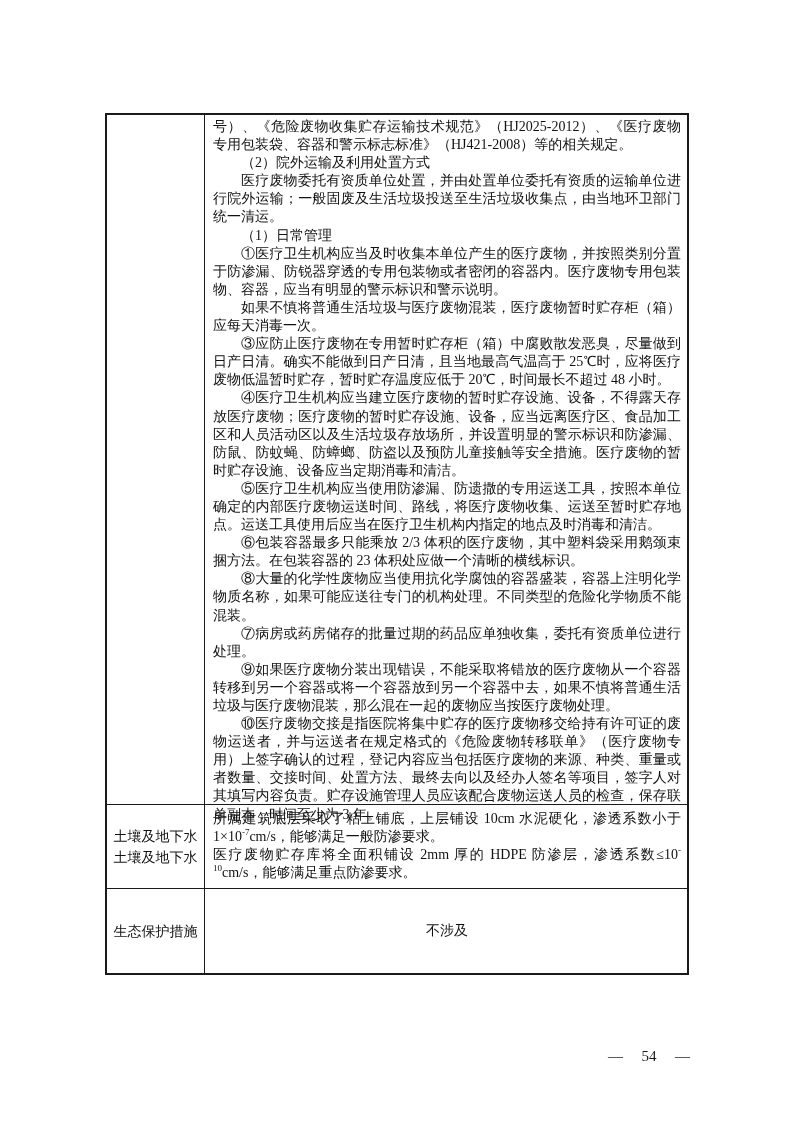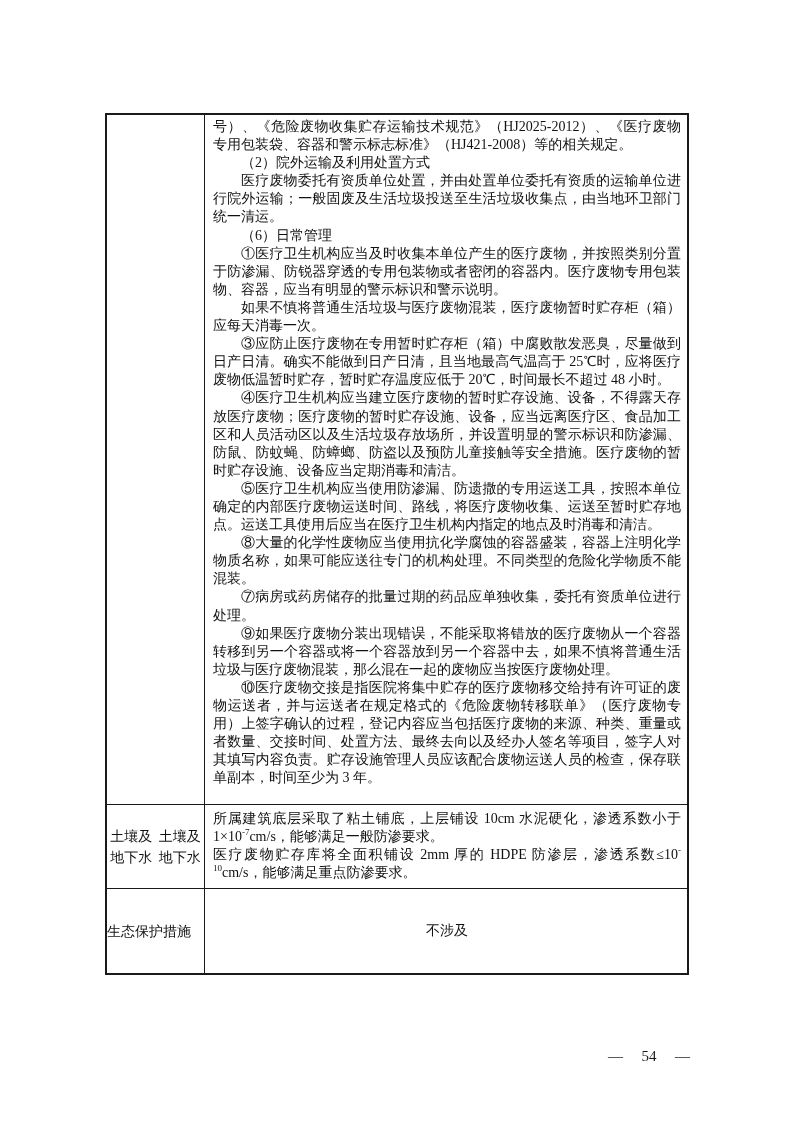--- a/index.html
+++ b/index.html
@@ -20,23 +20,23 @@
     width: 584px;
     border: 2px solid #1a1a1a;
   }
   .t-row { display: flex; }
   .t-row + .t-row { border-top: 1px solid #1a1a1a; }
   .label-col {
     width: 98px;
     flex-shrink: 0;
     border-right: 1px solid #1a1a1a;
     display: flex;
-    flex-direction: row;
+    flex-direction: column;
     align-items: center;
-    justify-content: space-between;
+    justify-content: center;
     text-align: center;
     font-size: 14px;
     line-height: 21px;
   }
   .content-col {
     flex: 1;
     padding: 3px 6px 3px 8px;
     font-size: 14px;
     line-height: 18.1px;
     text-align: justify;
@@ -77,26 +77,27 @@
 <div class="page">
 
   <div class="doc-table">
 
     <div class="t-row row-main">
       <div class="label-col"></div>
       <div class="content-col">
           <p class="para">号）、《危险废物收集贮存运输技术规范》（HJ2025-2012）、《医疗废物专用包装袋、容器和警示标志标准》（HJ421-2008）等的相关规定。</p>
           <p class="para indent">（2）院外运输及利用处置方式</p>
           <p class="para indent">医疗废物委托有资质单位处置，并由处置单位委托有资质的运输单位进行院外运输；一般固废及生活垃圾投送至生活垃圾收集点，由当地环卫部门统一清运。</p>
-          <p class="para indent">（6）日常管理</p>
+          <p class="para indent">（1）日常管理</p>
           <p class="para indent">①医疗卫生机构应当及时收集本单位产生的医疗废物，并按照类别分置于防渗漏、防锐器穿透的专用包装物或者密闭的容器内。医疗废物专用包装物、容器，应当有明显的警示标识和警示说明。</p>
           <p class="para indent">如果不慎将普通生活垃圾与医疗废物混装，医疗废物暂时贮存柜（箱）应每天消毒一次。</p>
           <p class="para indent">③应防止医疗废物在专用暂时贮存柜（箱）中腐败散发恶臭，尽量做到日产日清。确实不能做到日产日清，且当地最高气温高于 25℃时，应将医疗废物低温暂时贮存，暂时贮存温度应低于 20℃，时间最长不超过 48 小时。</p>
           <p class="para indent">④医疗卫生机构应当建立医疗废物的暂时贮存设施、设备，不得露天存放医疗废物；医疗废物的暂时贮存设施、设备，应当远离医疗区、食品加工区和人员活动区以及生活垃圾存放场所，并设置明显的警示标识和防渗漏、防鼠、防蚊蝇、防蟑螂、防盗以及预防儿童接触等安全措施。医疗废物的暂时贮存设施、设备应当定期消毒和清洁。</p>
           <p class="para indent">⑤医疗卫生机构应当使用防渗漏、防遗撒的专用运送工具，按照本单位确定的内部医疗废物运送时间、路线，将医疗废物收集、运送至暂时贮存地点。运送工具使用后应当在医疗卫生机构内指定的地点及时消毒和清洁。</p>
+          <p class="para indent">⑥包装容器最多只能乘放 2/3 体积的医疗废物，其中塑料袋采用鹅颈束捆方法。在包装容器的 23 体积处应做一个清晰的横线标识。</p>
           <p class="para indent">⑧大量的化学性废物应当使用抗化学腐蚀的容器盛装，容器上注明化学物质名称，如果可能应送往专门的机构处理。不同类型的危险化学物质不能混装。</p>
           <p class="para indent">⑦病房或药房储存的批量过期的药品应单独收集，委托有资质单位进行处理。</p>
           <p class="para indent">⑨如果医疗废物分装出现错误，不能采取将错放的医疗废物从一个容器转移到另一个容器或将一个容器放到另一个容器中去，如果不慎将普通生活垃圾与医疗废物混装，那么混在一起的废物应当按医疗废物处理。</p>
           <p class="para indent">⑩医疗废物交接是指医院将集中贮存的医疗废物移交给持有许可证的废物运送者，并与运送者在规定格式的《危险废物转移联单》（医疗废物专用）上签字确认的过程，登记内容应当包括医疗废物的来源、种类、重量或者数量、交接时间、处置方法、最终去向以及经办人签名等项目，签字人对其填写内容负责。贮存设施管理人员应该配合废物运送人员的检查，保存联单副本，时间至少为 3 年。</p>
         </div>
     </div>
 
     <div class="t-row row-soil">
       <div class="label-col">
         <div>土壤及地下水</div>

